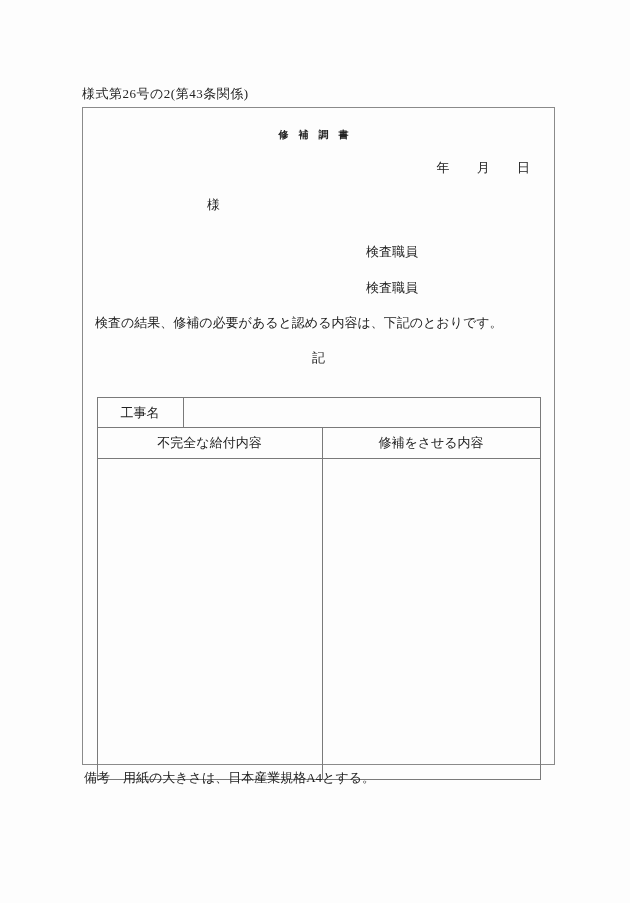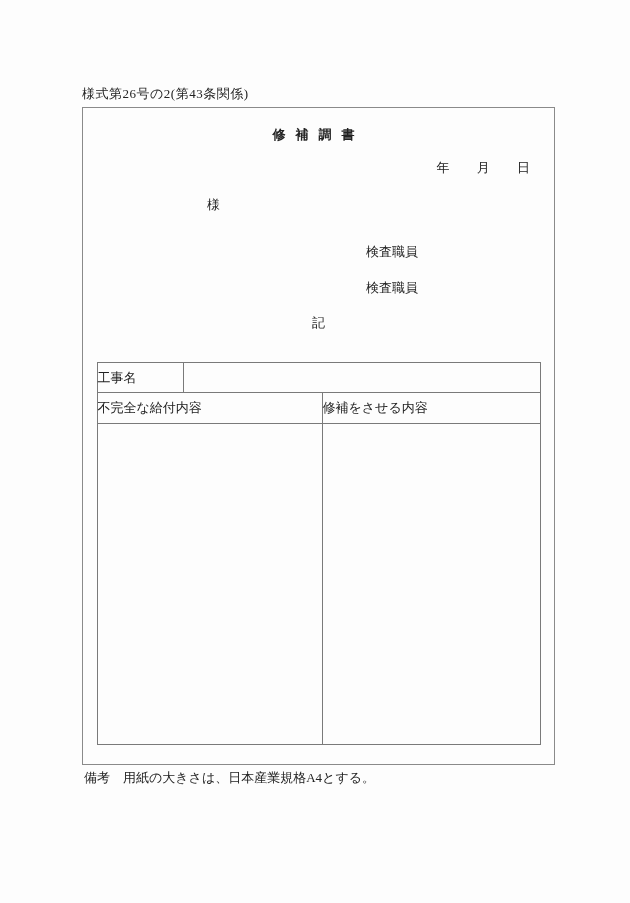--- a/index.html
+++ b/index.html
@@ -28,21 +28,21 @@
     left: 78px;
     top: 103px;
     width: 473px;
     height: 658px;
     border: 1px solid #8a8a8a;
     background: #fdfdfd;
   }
   .doc-title {
     margin-top: 16px;
     text-align: center;
-    font-size: 13px;
+    font-size: 10px;
     line-height: 14px;
     letter-spacing: 10px;
     font-weight: bold;
   }
   .date-line {
     margin-top: 15px;
     text-align: right;
     padding-right: 20px;
     font-size: 13px;
     line-height: 14px;
@@ -85,21 +85,21 @@
     width: 443px;
     border-collapse: collapse;
     table-layout: fixed;
     font-size: 13px;
   }
   table.form-table td {
     border: 1px solid #7a7a7a;
     vertical-align: middle;
     padding: 0;
   }
-  td.center-cell { text-align: left; }
+  td.center-cell { text-align: center; }
   tr.row-project td { height: 30px; }
   tr.row-headers td { height: 31px; }
   tr.row-body td { height: 321px; vertical-align: top; }
   .note {
     position: absolute;
     left: 78px;
     top: 765px;
     font-size: 13px;
     line-height: 14px;
   }
@@ -120,20 +120,21 @@
       <span>月</span>
       <span>日</span>
     </div>
 
     <div class="addressee">様</div>
 
     <div class="inspector-1">検査職員</div>
 
     <div class="inspector-2">検査職員</div>
 
+    <div class="body-text">検査の結果、修補の必要があると認める内容は、下記のとおりです。</div>
 
     <div class="record-marker">記</div>
 
     <table class="form-table">
       <colgroup>
         <col style="width:86px">
         <col style="width:139px">
         <col style="width:218px">
       </colgroup>
       <tbody>

